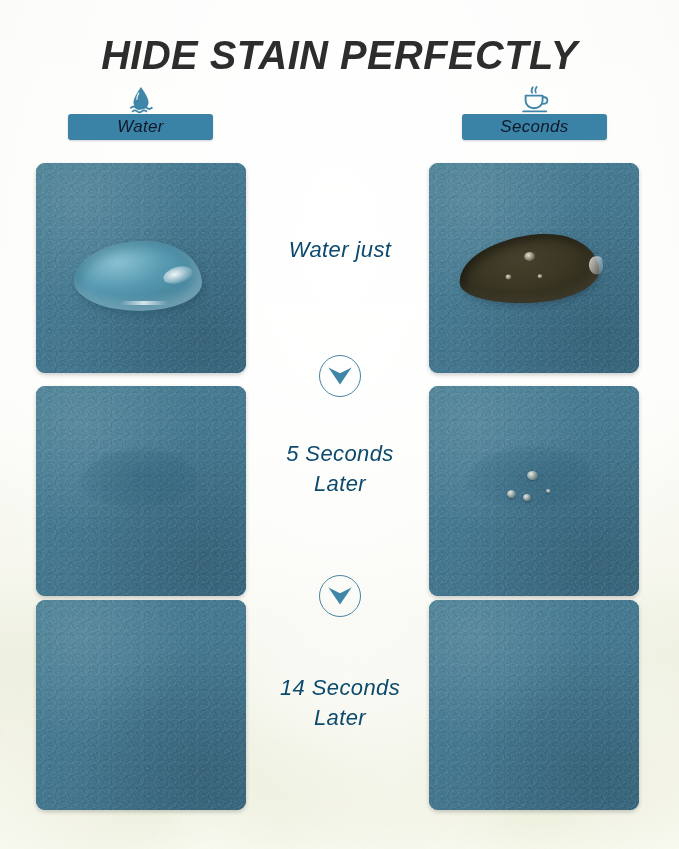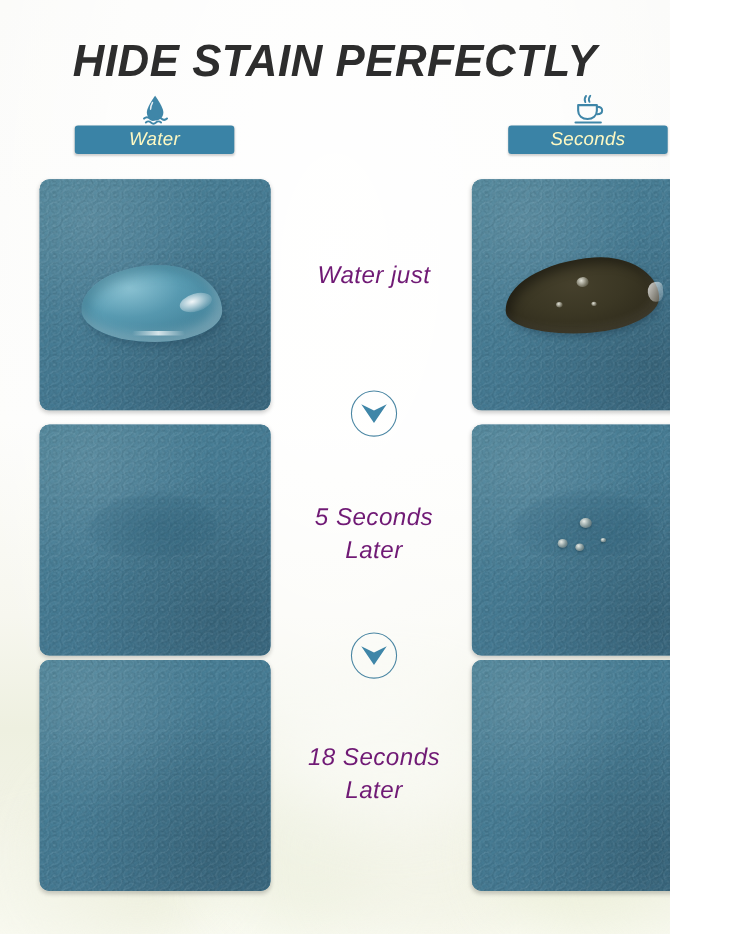--- a/index.html
+++ b/index.html
@@ -7,21 +7,21 @@
     margin: 0;
     padding: 0;
     background: #ffffff;
   }
   body {
     font-family: "Liberation Sans", sans-serif;
   }
 
   #poster {
     position: relative;
-    width: 609px;
+    width: 679px;
     height: 849px;
     overflow: hidden;
     background: #fdfdfb;
   }
 
   
   .bg-layer {
     position: absolute;
     inset: 0;
     background:
@@ -70,21 +70,21 @@
   }
 
   
   .badge {
     position: absolute;
     width: 145px;
     height: 26px;
     background: #3a83a6;
     border-radius: 3px;
     box-shadow: 0 1px 2px rgba(0,0,0,.18);
-    color: #fef9c3;
+    color: #0f172a;
     font-size: 17px;
     font-style: italic;
     line-height: 26px;
     text-align: center;
     letter-spacing: .3px;
   }
   .badge.water  { left: 68px;  top: 114px; }
   .badge.coffee { left: 462px; top: 114px; }
 
   .badge-icon {
@@ -237,27 +237,27 @@
   .center-text {
     position: absolute;
     left: 250px;
     width: 180px;
     text-align: center;
     font-family: "Liberation Sans", sans-serif;
     font-style: italic;
     font-weight: 300;
     font-size: 22px;
     line-height: 1.38;
-    color: #701a75;
+    color: #0c4a6e;
     letter-spacing: .4px;
   }
   .center-text .l2 { display: block; }
   .ct-1 { top: 235px; }
   .ct-1 .l2 { text-align: center; }
-  .ct-2 { top: 455px; }
+  .ct-2 { top: 439px; }
   .ct-2 .l2 { text-align: center; }
   .ct-3 { top: 673px; }
   .ct-3 .l2 { text-align: center; }
 
   .arrow-circle {
     position: absolute;
     width: 42px;
     height: 42px;
     border-radius: 50%;
     border: 1.6px solid #4a86a3;
@@ -376,17 +376,17 @@
     <div class="leather"></div>
     <div class="grain"></div>
   </div>
 
   <div class="panel panel-r-3">
     <div class="leather"></div>
     <div class="grain"></div>
   </div>
 
   <div class="center-text ct-3">
-    <span>18 Seconds</span>
+    <span>14 Seconds</span>
     <span class="l2">Later</span>
   </div>
 
 </div>
 
 </body></html>

